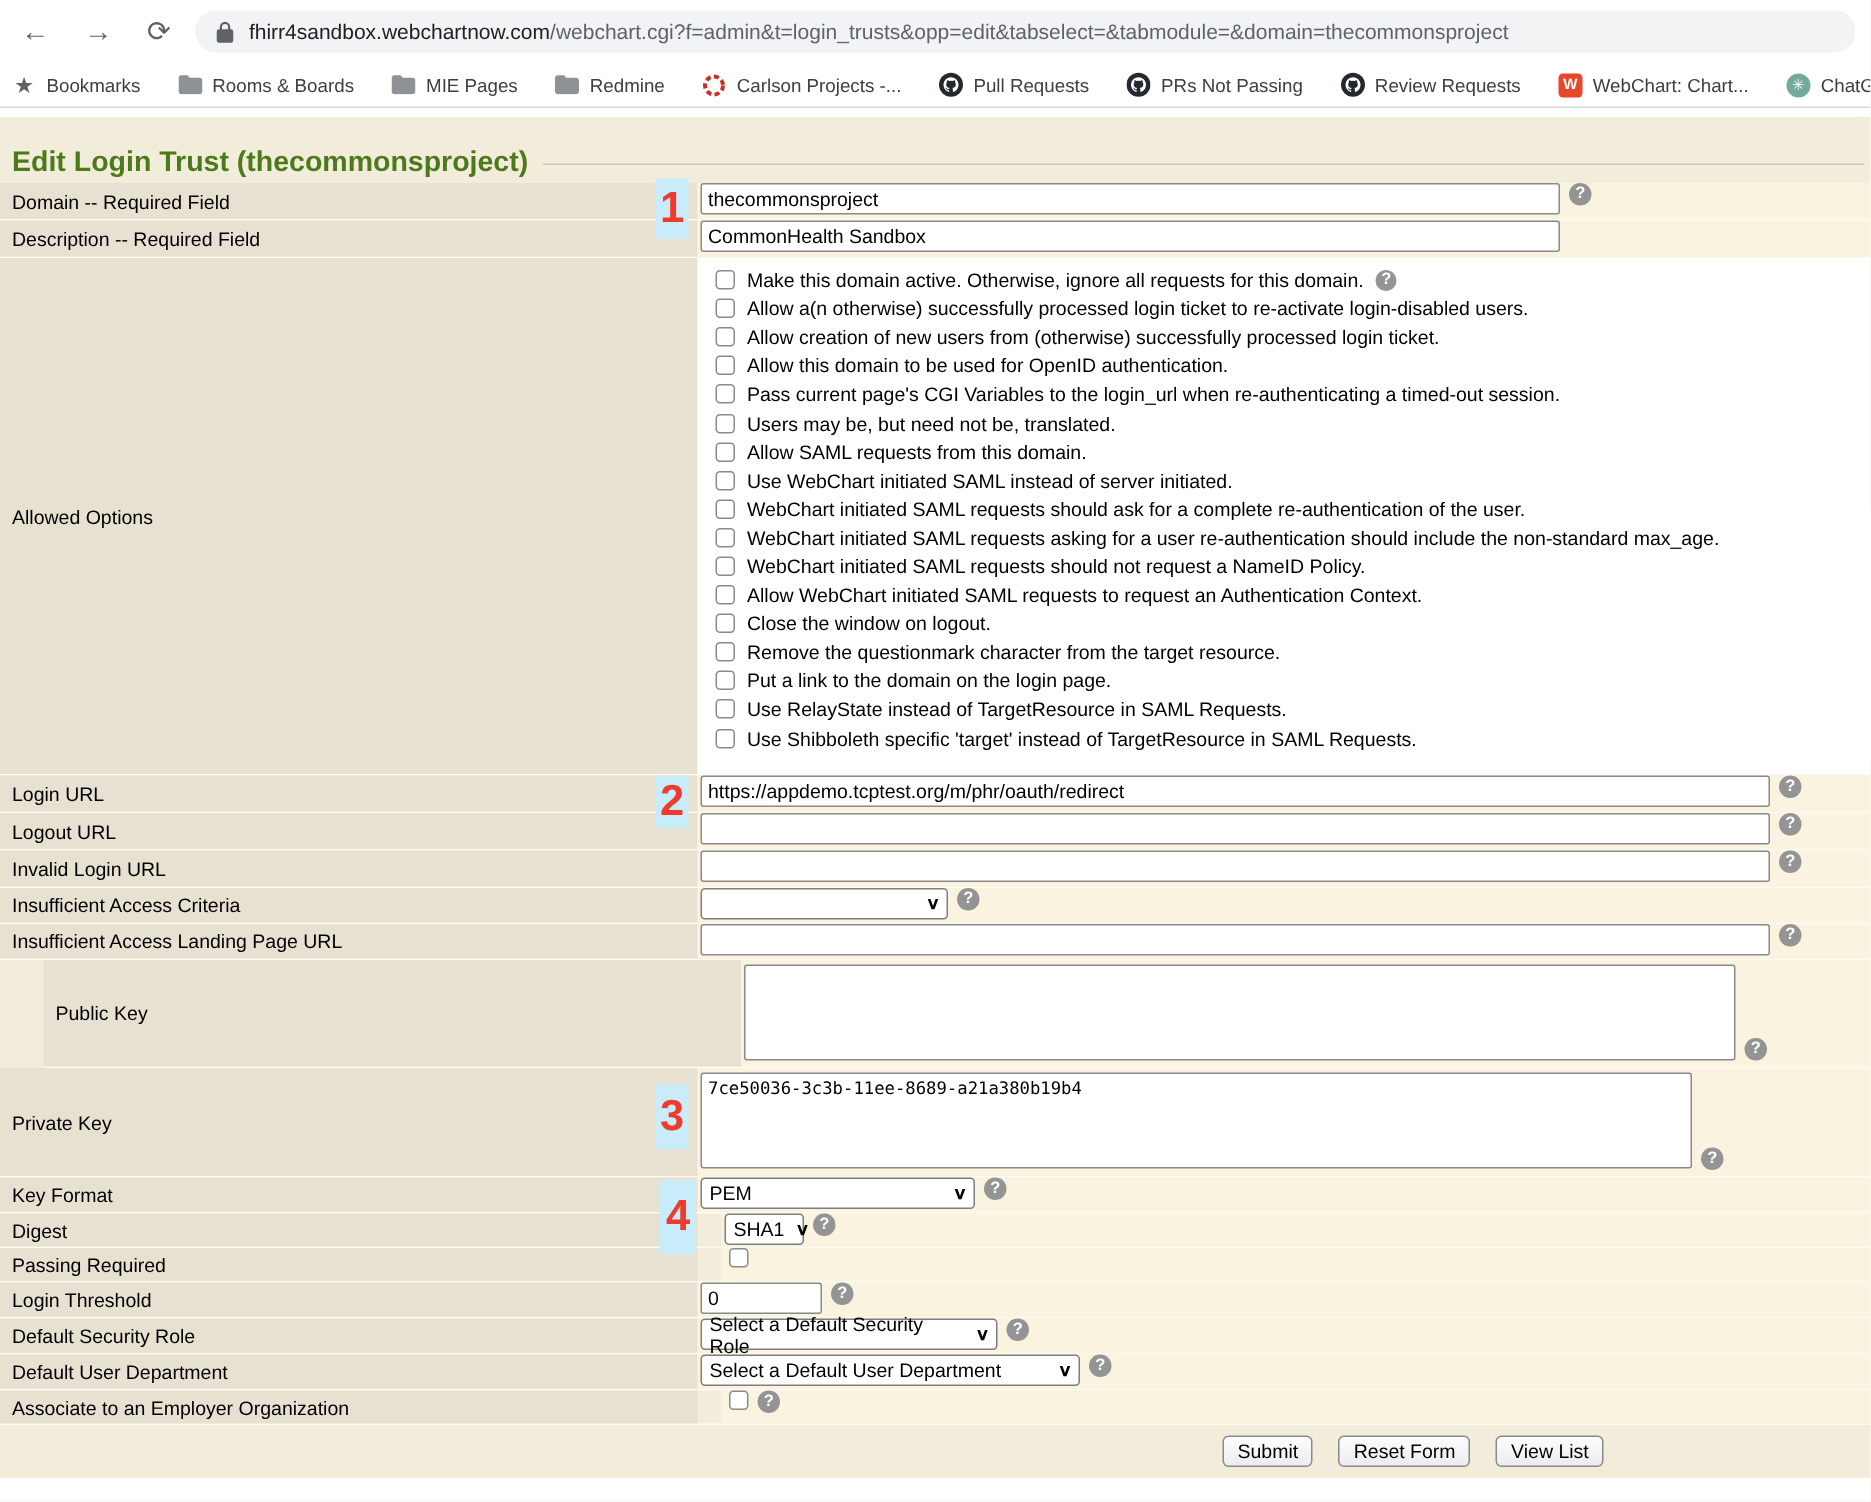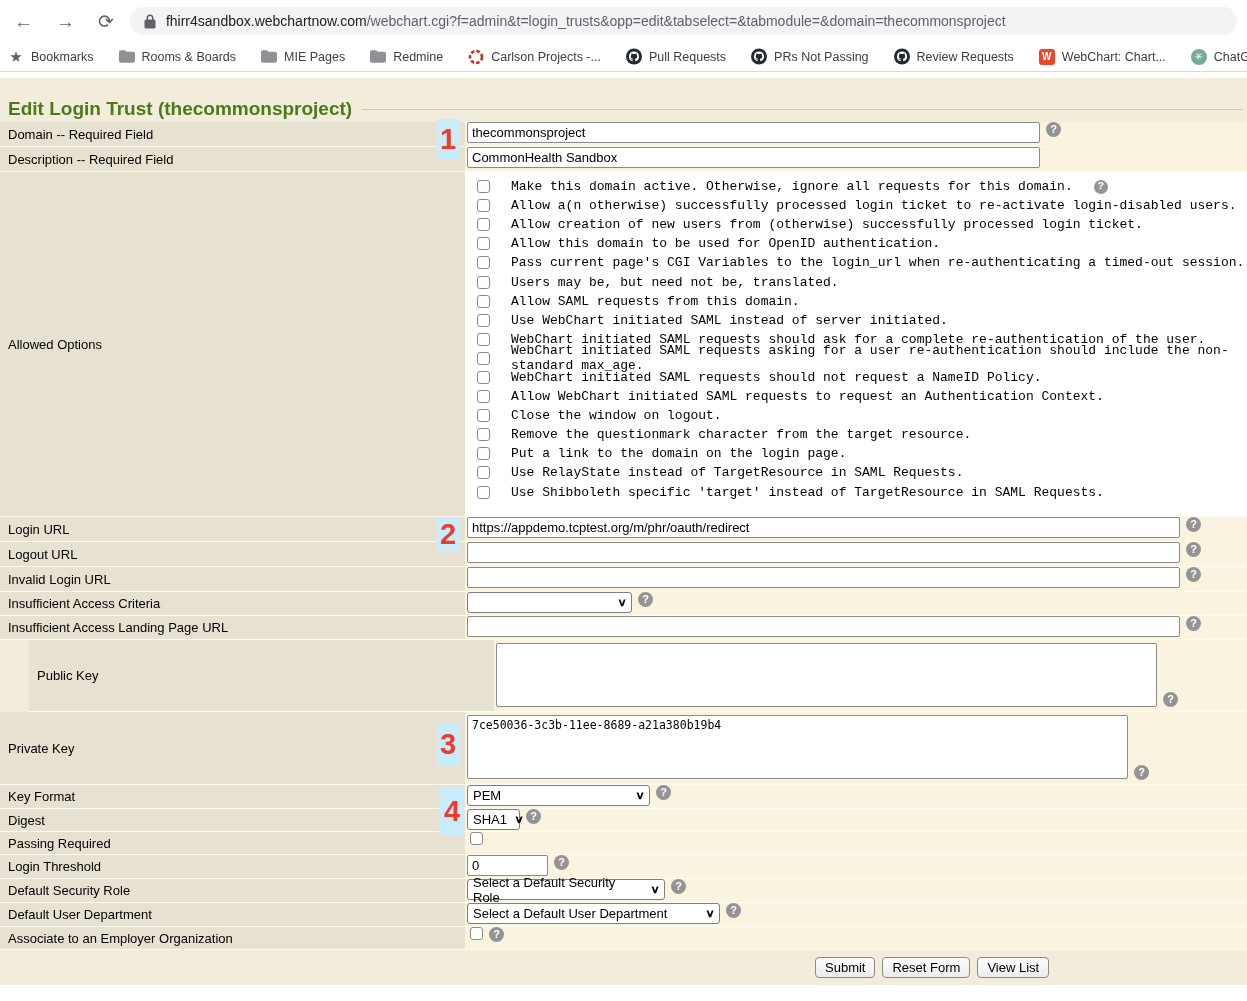--- a/index.html
+++ b/index.html
@@ -24,43 +24,43 @@
 
   
   .page { position: relative; height: 907px; background: #f2ecda; padding-top: 22px; font-size: 13px; color: #000; }
   .page-title { display: flex; align-items: center; margin: 0 4px 4px 8px; font-size: 19px; font-weight: bold; height: 18px; }
   .page-title::after { content: ""; flex: 1; height: 1px; background: #cbc7b5; margin-left: 10px; }
 
   .ftable { width: 1247px; }
   .frow { display: flex; border-bottom: 1px solid #fdfaf1; }
   .lbl { width: 465px; flex: 0 0 465px; background: #e7e1d1; padding-left: 8px; display: flex; align-items: center; }
   .fld { flex: 1; background: #faf3e0; padding-left: 2px; display: flex; gap: 6px; }
-  .r25 { height: 25px; } .r24 { height: 24px; } .r23 { height: 23px; }
+  .r25 { height: 25px; } .r24 { height: 24px; } .r23 { height: 23px; gap: 16px; }
   .row-options { height: 345px; }
   .row-options .fld { background: #fff; display: block; padding-top: 5px; }
   .row-pubkey { height: 72px; margin-left: 29px; } .row-privkey { height: 73px; }
   .row-pubkey .fld, .row-privkey .fld { align-items: flex-start; padding-top: 3px; }
 
   input.txt { height: 21px; border: 1px solid #8a8a8a; border-radius: 2px; background: #fff; font-family: "Liberation Sans", sans-serif; font-size: 13px; padding: 0 4px; }
   textarea.ta { border: 1px solid #8a8a8a; border-radius: 2px; background: #fff; font-family: "DejaVu Sans Mono", monospace; font-size: 11.5px; padding: 2px 4px; resize: none; }
   .w573 { width: 573px; } .w713 { width: 713px; } .w81 { width: 81px; }
   .ta-key { width: 661px; height: 64px; }
 
   .sel { display: inline-flex; align-items: center; justify-content: space-between; background: #fff; border: 1px solid #7e7e7e; border-radius: 3px; height: 21px; padding: 0 5px 0 5px; font-size: 13px; cursor: pointer; }
   .chev { font-size: 11px; font-weight: bold; margin-left: 8px; transform: scaleX(1.2); }
   .w165 { width: 165px; } .w183 { width: 183px; } .w71 { width: 53px; } .w198 { width: 198px; } .w253 { width: 253px; }
 
   .cbx { display: inline-block; width: 13px; height: 13px; border: 1px solid #8a8a8a; border-radius: 3px; background: #fff; flex: 0 0 13px; cursor: pointer; }
-  .cb-row { display: flex; align-items: center; height: 19.1px; gap: 21px; padding-left: 10px; font-size: 13px; font-family: Liberation Mono, monospace; }
+  .cb-row { display: flex; align-items: center; height: 19.1px; gap: 8px; padding-left: 10px; font-size: 13px; }
 
   .help { display: inline-flex; width: 15px; height: 15px; border-radius: 50%; background: #949494; color: #fff; font-size: 11px; font-weight: bold; align-items: center; justify-content: center; line-height: 1; flex: 0 0 15px; cursor: pointer; }
   .help-corner { align-self: flex-end; margin-bottom: 4px; }
 
   .footer-band { height: 35px; background: #f2ecda; display: flex; align-items: flex-start; padding-top: 7px; }
-  .btn-group { display: flex; gap: 7px; margin-left: 815px; }
+  .btn-group { display: flex; gap: 17px; margin-left: 815px; }
   .btn { font-family: "Liberation Sans", sans-serif; font-size: 13px; padding: 2px 9px; border: 1px solid #8a8a8a; border-radius: 4px; background: linear-gradient(#fdfdfd, #ececec); cursor: pointer; }
 
   
   .ann { position: absolute; display: flex; align-items: center; justify-content: center; font-weight: bold; font-size: 29px; }
   .ann-1 { left: 437px; top: 41px;  width: 22px; height: 40px; }
   .ann-2 { left: 437px; top: 439px; width: 22px; height: 35px; }
   .ann-3 { left: 437px; top: 645px; width: 22px; height: 43px; }
   .ann-4 { left: 440px; top: 709px; width: 24px; height: 49px; }
 
   

